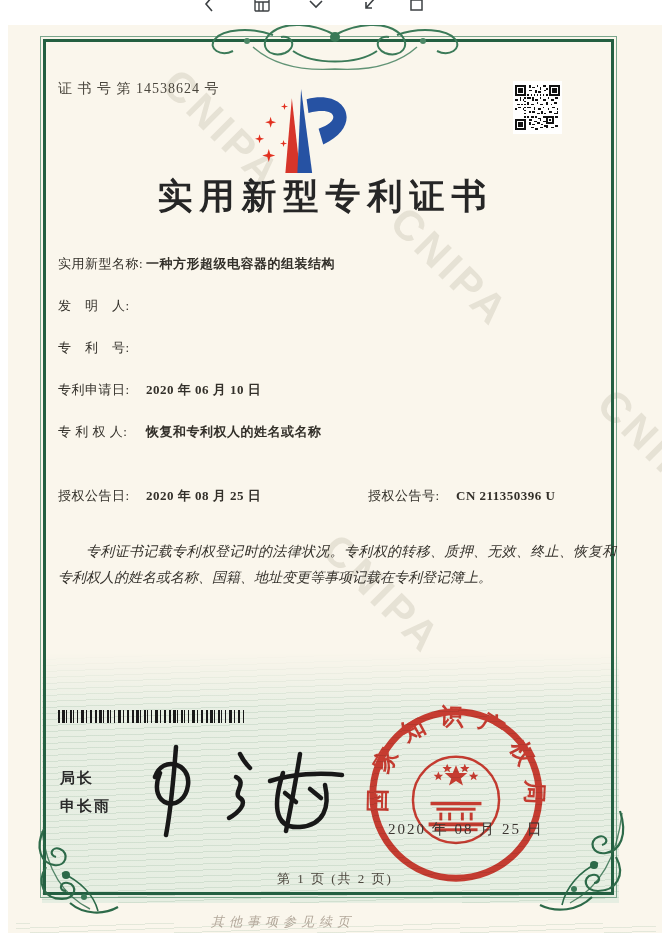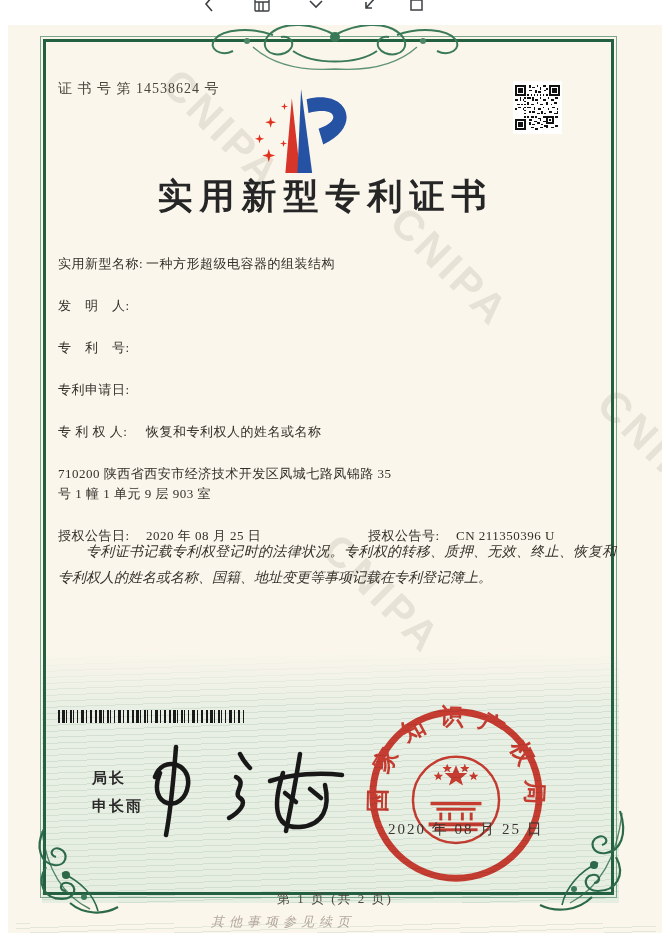--- a/index.html
+++ b/index.html
@@ -49,21 +49,21 @@
     background:#fff; padding:2px; z-index:10; }
   .qr svg { width:100%; height:100%; }
 
   .title { position:absolute; left:0; top:148px; width:635px; text-align:center;
     font-size:35px; font-weight:bold; color:#262626; letter-spacing:7px; z-index:10; }
 
   .fields { position:absolute; left:50px; top:229px; width:548px; font-size:13px;
     color:#33302a; z-index:10; }
   .frow { display:flex; line-height:20px; margin-bottom:22px; }
   .flabel { flex:0 0 88px; letter-spacing:0.5px; }
-  .fvalue { flex:1; white-space:pre-line; letter-spacing:0.5px; }
+  .fvalue { flex:1; white-space:pre-line; letter-spacing:0.5px;font-weight:bold; }
   .frow.dual .fvalue.first { flex:0 0 222px; }
   .frow.dual .flabel.second { flex:0 0 88px; }
 
   .paras { position:absolute; left:50px; top:514px; width:558px; font-size:14px;
     line-height:25.5px; color:#35322c; text-align:justify; z-index:10;
     font-style:italic; }
   .paras p { text-indent:2em; }
 
   .barcode { position:absolute; left:50px; top:685px; width:186px; height:13px; z-index:10;
     background:repeating-linear-gradient(90deg,
@@ -71,32 +71,32 @@
       #191919 4px 7px, transparent 7px 8px,
       #191919 8px 9px,  transparent 9px 12px,
       #191919 12px 14px, transparent 14px 15px,
       #191919 15px 16px, transparent 16px 19px,
       #191919 19px 20px, transparent 20px 23px,
       #191919 23px 26px, transparent 26px 28px,
       #191919 28px 29px, transparent 29px 32px,
       #191919 32px 34px, transparent 34px 37px); }
 
   .director { position:absolute; left:52px; top:744px; font-size:15px; font-weight:bold;
-    color:#2b2b2b; z-index:10; font-family:"Liberation Sans","DejaVu Sans",sans-serif;margin-left:32px; }
+    color:#2b2b2b; z-index:10; font-family:"Liberation Sans","DejaVu Sans",sans-serif; }
   .director div { margin-bottom:9px; letter-spacing:2px; }
 
   .signature { position:absolute; left:122px; top:716px; width:230px; height:102px; z-index:11; }
 
   .seal { position:absolute; left:355px; top:677px; width:186px; height:186px; z-index:12;
     mix-blend-mode:multiply; opacity:0.94; }
   .seal-date { position:absolute; left:380px; top:795px; font-size:15px; color:#3c3632;
     letter-spacing:2px; z-index:13; }
 
   .page-footer { position:absolute; left:0; top:845px; width:654px; text-align:center;
-    font-size:13px; color:#4c473e; letter-spacing:2px; z-index:10;margin-top:20px; }
+    font-size:13px; color:#4c473e; letter-spacing:2px; z-index:10; }
   .cont-note { position:absolute; left:0; top:888px; width:550px; text-align:center;
     font-size:13px; color:rgba(120,104,88,0.55); letter-spacing:5px; z-index:10;
     font-style:italic; }
 </style>
 </head>
 <body>
 
 <div class="screen">
 
   <div class="toolbar">
@@ -244,28 +244,27 @@
         <span class="fvalue">一种方形超级电容器的组装结构</span>
       </div>
       <div class="frow">
         <span class="flabel">发　明　人:</span>
       </div>
       <div class="frow">
         <span class="flabel">专　利　号:</span>
       </div>
       <div class="frow">
         <span class="flabel">专利申请日:</span>
+        <span class="fvalue">2020 年 06 月 10 日</span>
       </div>
       <div class="frow">
         <span class="flabel">专 利 权 人:</span>
         <span class="fvalue">恢复和专利权人的姓名或名称</span>
       </div>
       <div class="frow">
-        <span class="fvalue">710200 陕西省西安市经济技术开发区凤城七路凤锦路 35
-号 1 幢 1 单元 9 层 903 室</span>
       </div>
       <div class="frow dual">
         <span class="flabel">授权公告日:</span>
         <span class="fvalue first">2020 年 08 月 25 日</span>
         <span class="flabel second">授权公告号:</span>
         <span class="fvalue">CN 211350396 U</span>
       </div>
     </div>
 
     <div class="paras">

